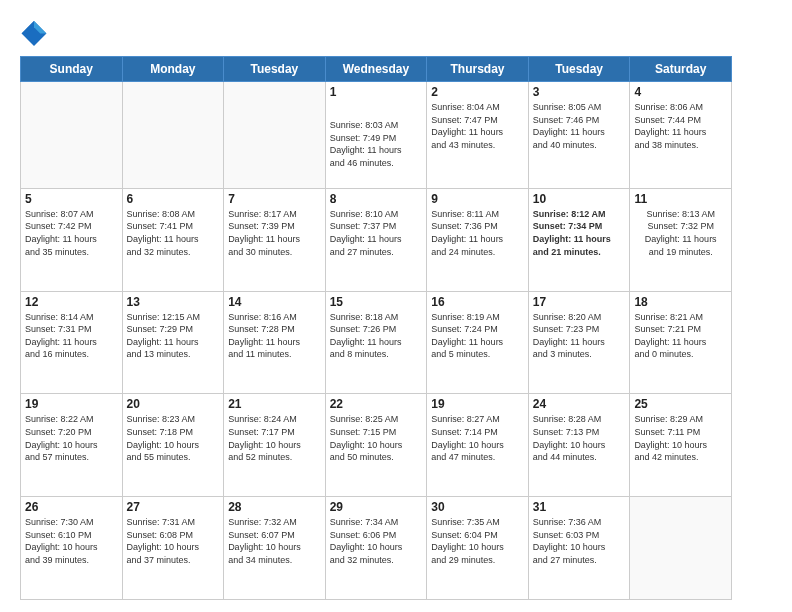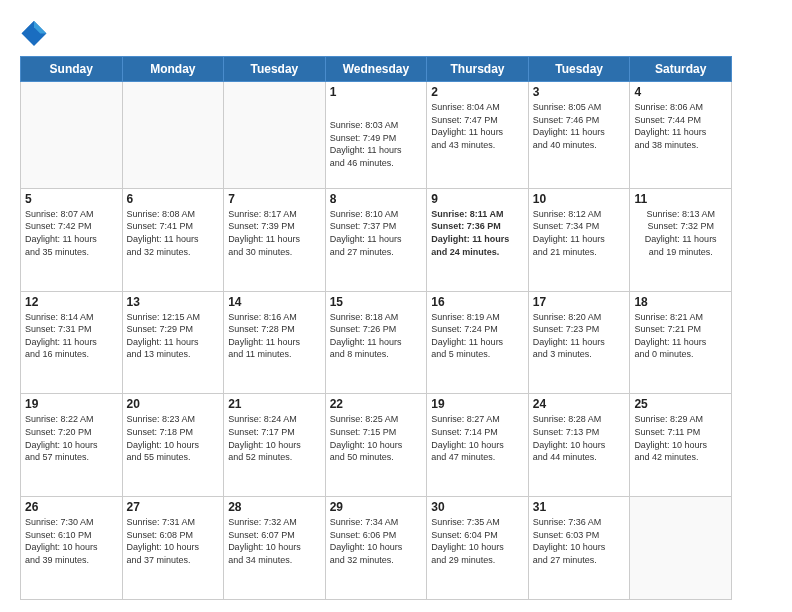--- a/index.html
+++ b/index.html
@@ -196,28 +196,28 @@
           </td>
           <td class="cal-cell">
             <div class="day-num">8</div>
             <div class="cell-info" style="white-space: pre-line;">Sunrise: 8:10 AM
 Sunset: 7:37 PM
 Daylight: 11 hours
 and 27 minutes.</div>
           </td>
           <td class="cal-cell">
             <div class="day-num">9</div>
-            <div class="cell-info" style="white-space: pre-line; font-weight: bold;">Sunrise: 8:11 AM
+            <div class="cell-info" style="white-space: pre-line;">Sunrise: 8:11 AM
 Sunset: 7:36 PM
 Daylight: 11 hours
 and 24 minutes.</div>
           </td>
           <td class="cal-cell">
             <div class="day-num">10</div>
-            <div class="cell-info" style="white-space: pre-line;">Sunrise: 8:12 AM
+            <div class="cell-info" style="white-space: pre-line; font-weight: bold;">Sunrise: 8:12 AM
 Sunset: 7:34 PM
 Daylight: 11 hours
 and 21 minutes.</div>
           </td>
           <td class="cal-cell">
             <div class="day-num">11</div>
             <div class="cell-info" style="white-space: pre-line; text-align: center;">Sunrise: 8:13 AM
 Sunset: 7:32 PM
 Daylight: 11 hours
 and 19 minutes.</div>

